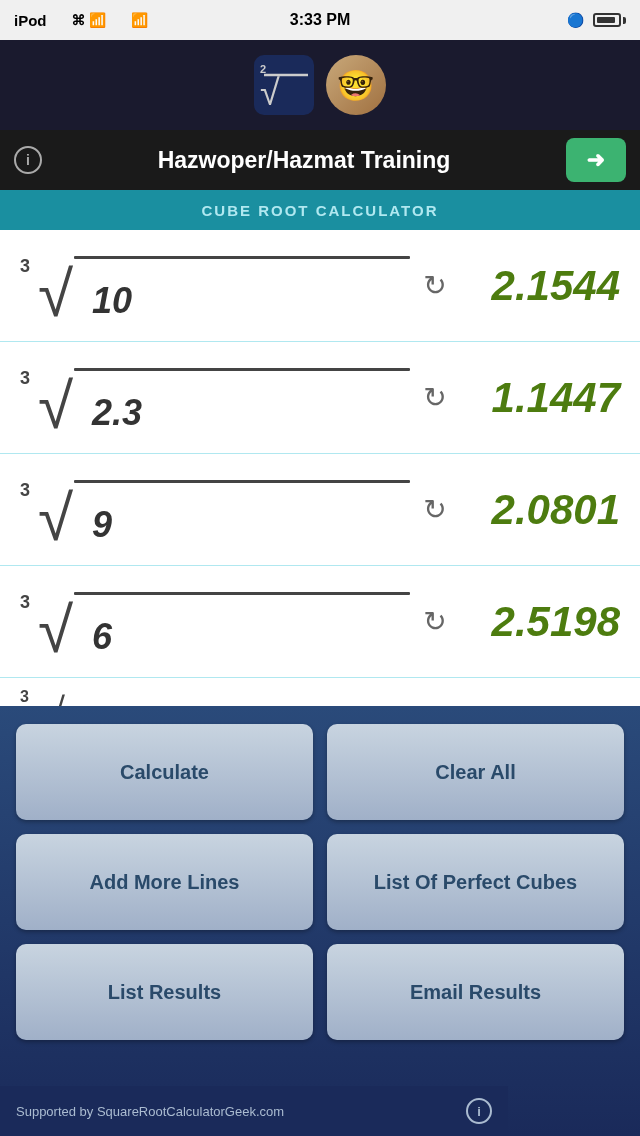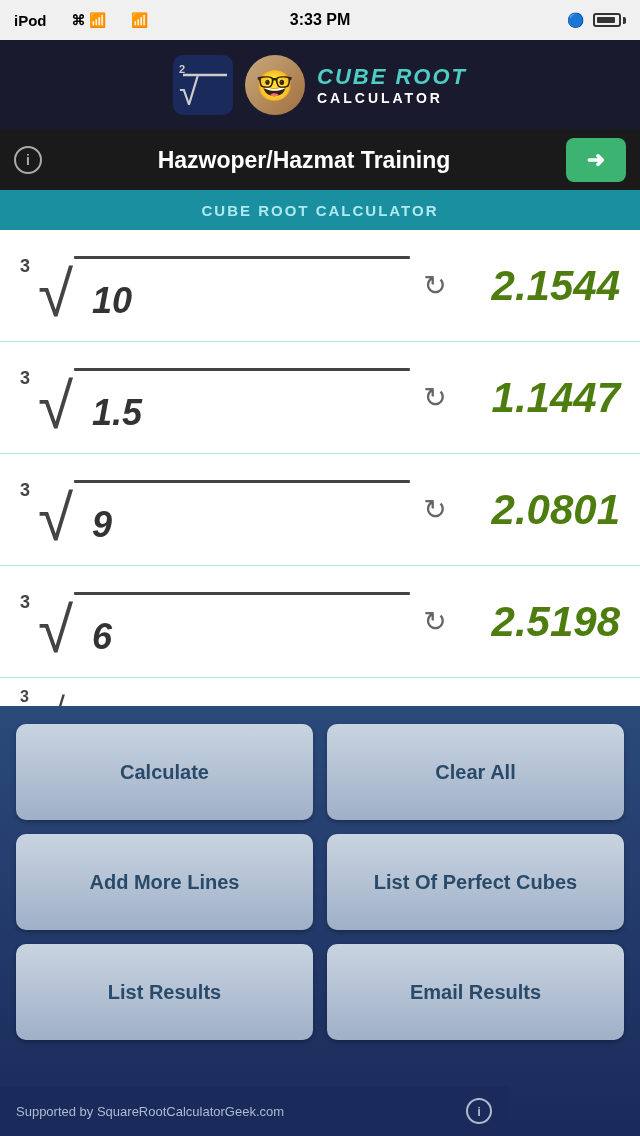--- a/index.html
+++ b/index.html
@@ -336,24 +336,20 @@
   <svg class="app-logo-icon" viewBox="0 0 60 60" xmlns="http://www.w3.org/2000/svg">
     <rect width="60" height="60" rx="10" fill="#1a2a5a"></rect>
     <text x="6" y="18" font-size="11" fill="#ccc" font-family="Arial" font-weight="bold">2</text>
     <line x1="10" y1="20" x2="54" y2="20" stroke="#ccc" stroke-width="2.5"></line>
     <text x="6" y="50" font-size="36" fill="#ccc" font-family="Arial" font-weight="300">√</text>
   </svg>
 
   <div style="width:60px;height:60px;border-radius:50%;background:linear-gradient(135deg,#c8a87a,#a07040);display:flex;align-items:center;justify-content:center;font-size:30px;">
     🤓
   </div>
-  <div class="app-title-block">
-    <span class="app-title-top">CUBE ROOT</span>
-    <span class="app-title-bottom">CALCULATOR</span>
-  </div>
 </div>
 
 <div id="ad-banner">
   <div class="ad-info-icon">
     <span>i</span>
   </div>
   <span class="ad-text">Hazwoper/Hazmat Training</span>
   <div class="ad-arrow-btn">
     <span style="color:#fff;font-size:22px;font-weight:700;">➜</span>
   </div>
@@ -376,21 +372,21 @@
       <span class="refresh-icon">↻</span>
     </div>
     <span class="calc-result">2.1544</span>
   </div>
 
   <div class="calc-row">
     <div class="cube-root-expr">
       <span class="exponent-3">3</span>
       <span class="radical-symbol">√</span>
       <div class="radical-bar"></div>
-      <span class="radical-content">1.5</span>
+      <span class="radical-content">2.3</span>
     </div>
     <div class="refresh-icon-wrap">
       <span class="refresh-icon">↻</span>
     </div>
     <span class="calc-result">1.1447</span>
   </div>
 
   <div class="calc-row">
     <div class="cube-root-expr">
       <span class="exponent-3">3</span>

